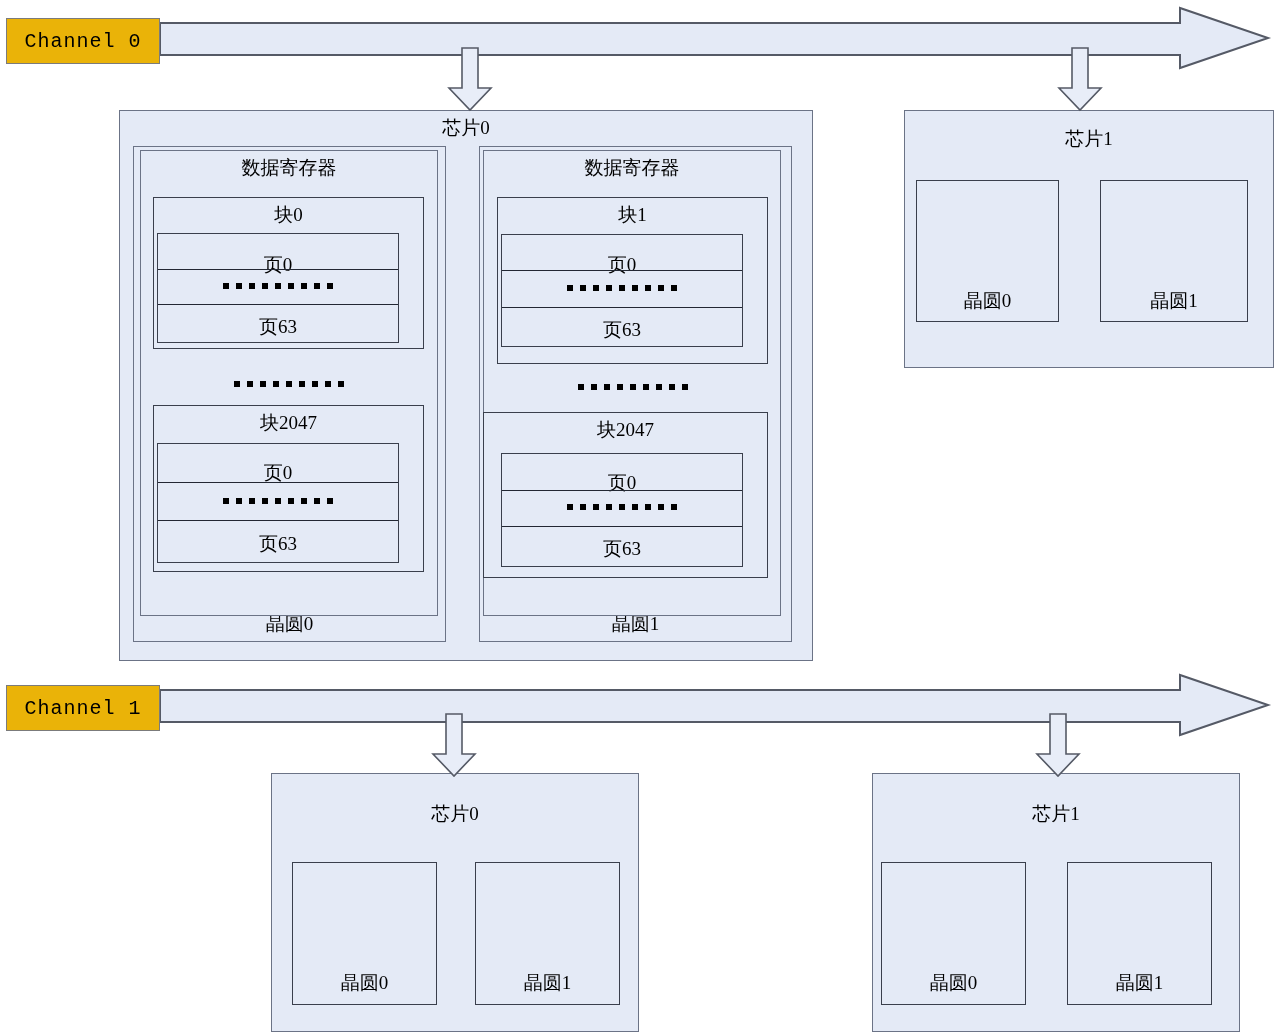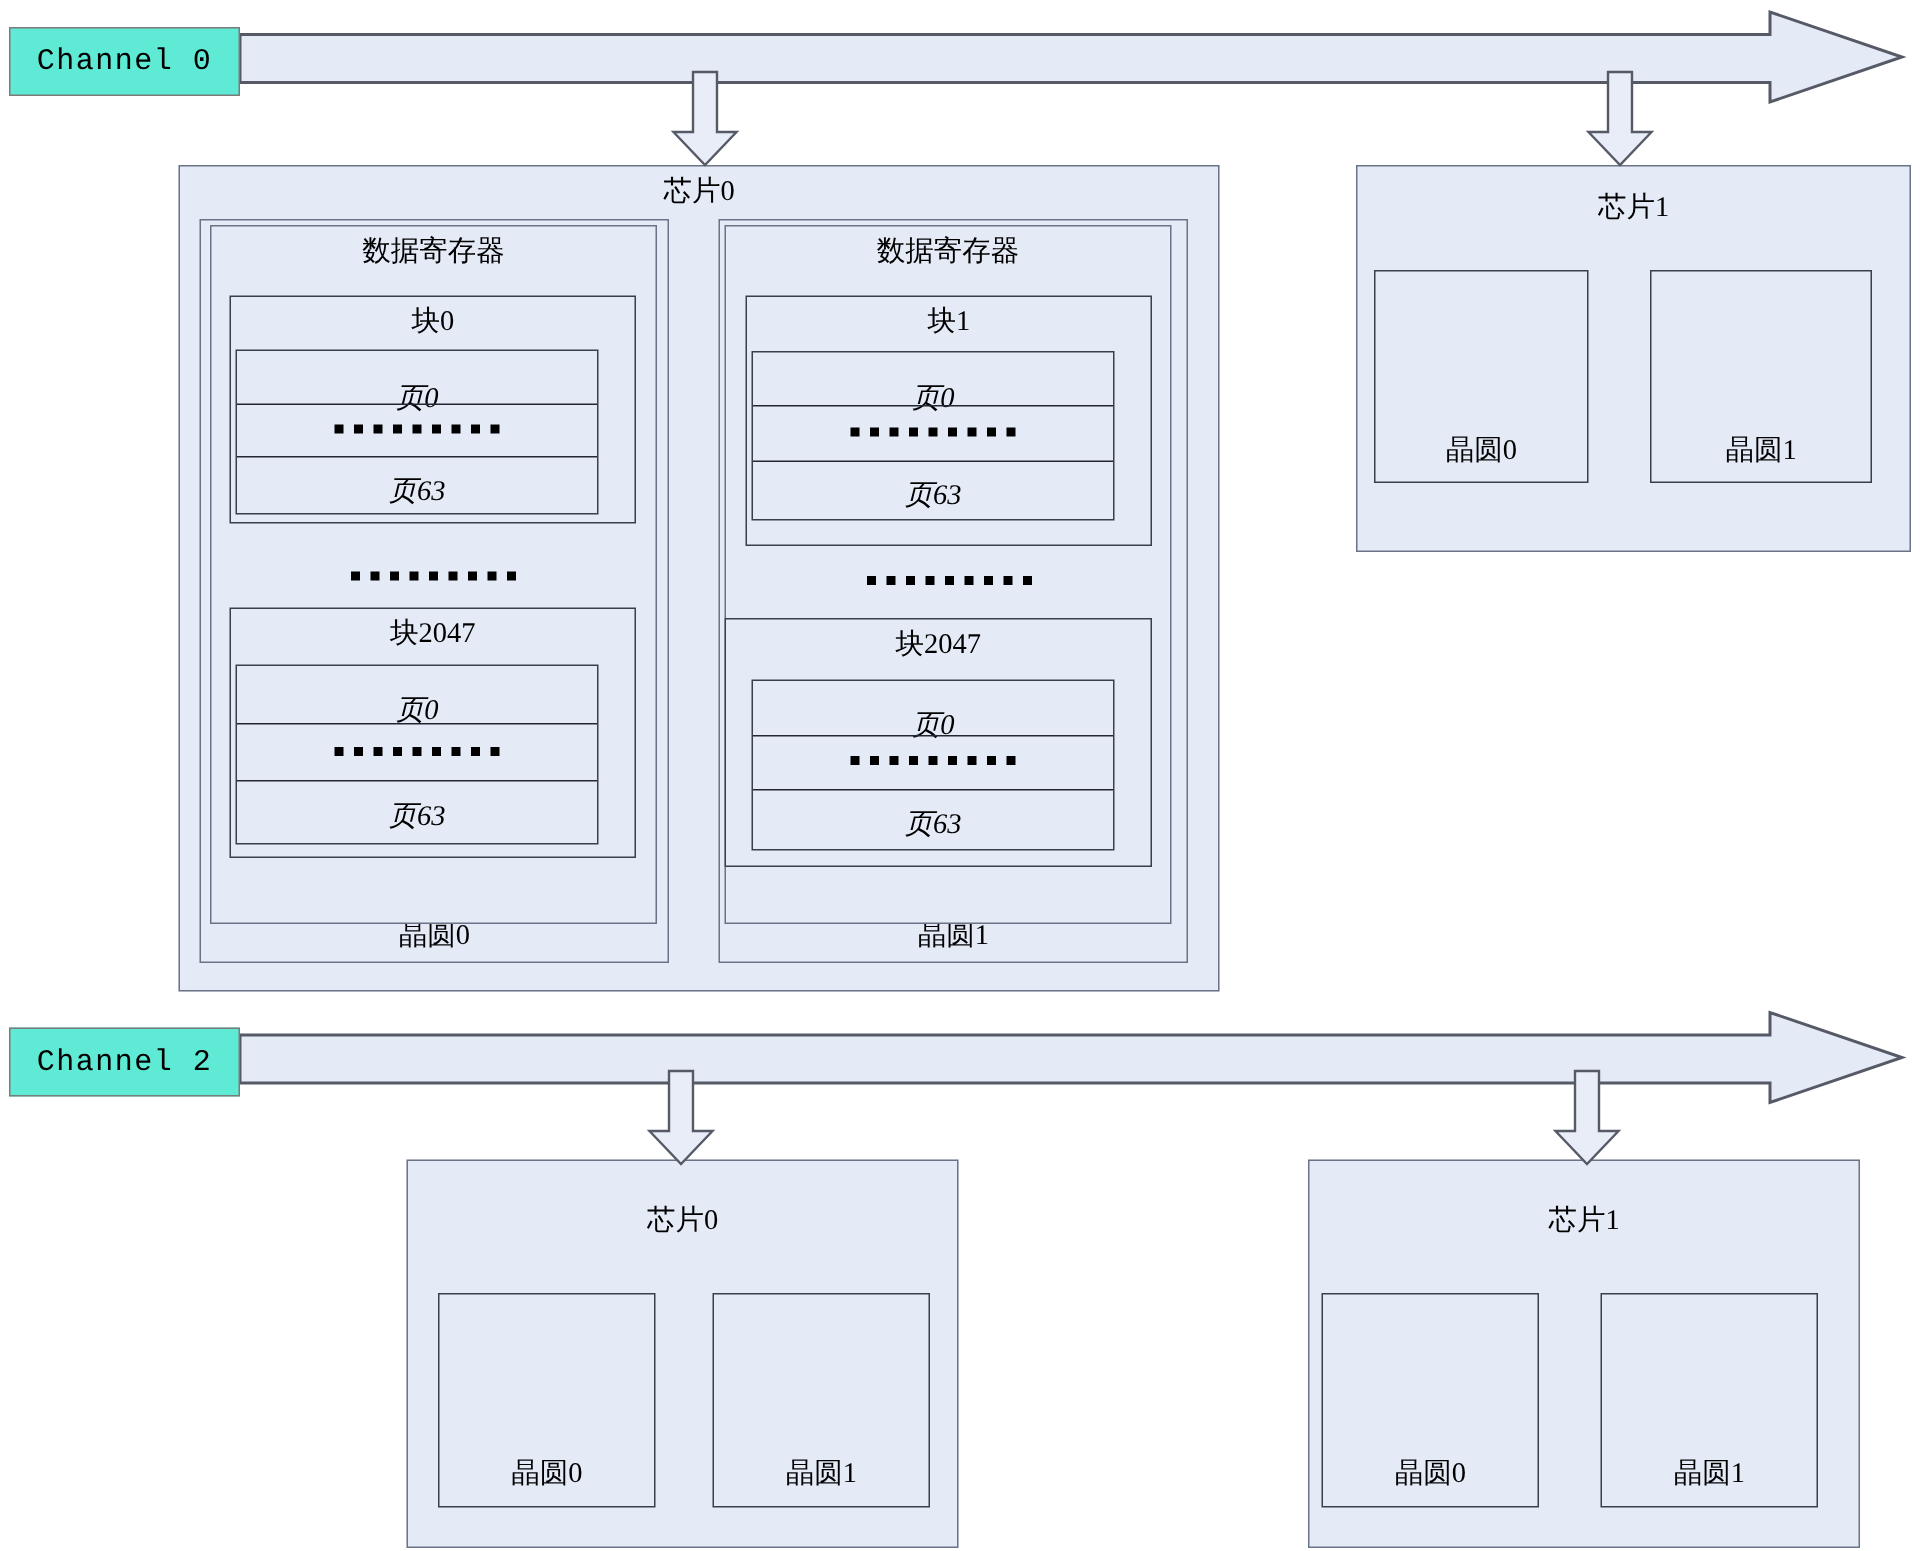--- a/index.html
+++ b/index.html
@@ -20,21 +20,21 @@
   .bus {
     position: absolute;
     left: 160px;
     width: 1110px;
     height: 76px;
   }
   .bus svg { display: block; width: 100%; height: 100%; overflow: visible; }
 
   .chan-label {
     position: absolute;
-    background: #5eead4;
+    background: #eab308;
     border: 1.4px solid #7b7b7b;
     font-family: "Liberation Mono", "DejaVu Sans Mono", monospace;
     font-size: 20px;
     letter-spacing: 1px;
     display: flex;
     align-items: center;
     justify-content: center;
     color: #000;
     z-index: 5;
   }
@@ -65,21 +65,20 @@
   .box-title.bottom { bottom: 6px; }
 
   .row-label {
     position: absolute;
     left: 0; right: 0;
     top: 50%;
     transform: translateY(-50%);
     text-align: center;
     font-size: 19px;
     white-space: nowrap;
-    font-style: italic;
   }
 
   
   .hdiv {
     position: absolute;
     left: 0; right: 0;
     height: 0;
     border-top: 1.4px solid #222733;
   }
 
@@ -255,21 +254,21 @@
   <div class="box-title top" style="top:18px;">芯片1</div>
 </div>
 <div class="box dark" style="left:916px; top:180px; width:143px; height:142px;">
   <div class="box-title bottom" style="bottom:9px;">晶圆0</div>
 </div>
 <div class="box dark" style="left:1100px; top:180px; width:148px; height:142px;">
   <div class="box-title bottom" style="bottom:9px;">晶圆1</div>
 </div>
 
 <div class="chan-label" style="left:6px; top:685px; width:152px; height:44px;">
-  <span>Channel 2</span>
+  <span>Channel 1</span>
 </div>
 
 <div class="bus" style="top:677px;">
   <svg viewBox="0 0 1110 76" preserveAspectRatio="none">
     <polygon points="0,13 1020,13 1020,-2 1108,28 1020,58 1020,45 0,45" fill="#e4eaf6" stroke="#555a66" stroke-width="2"></polygon>
   </svg>
 </div>
 
 <div class="down-arrow" style="left:432px; top:714px;">
   <svg width="44" height="64" viewBox="0 0 44 64">

